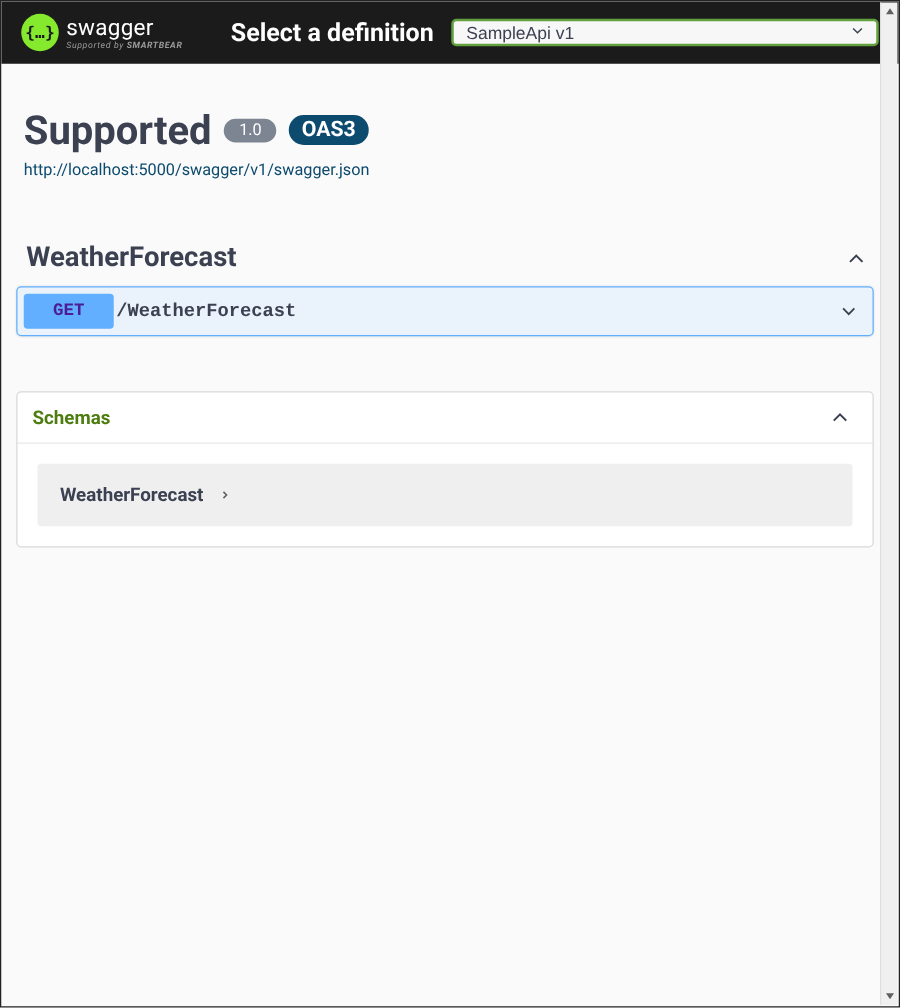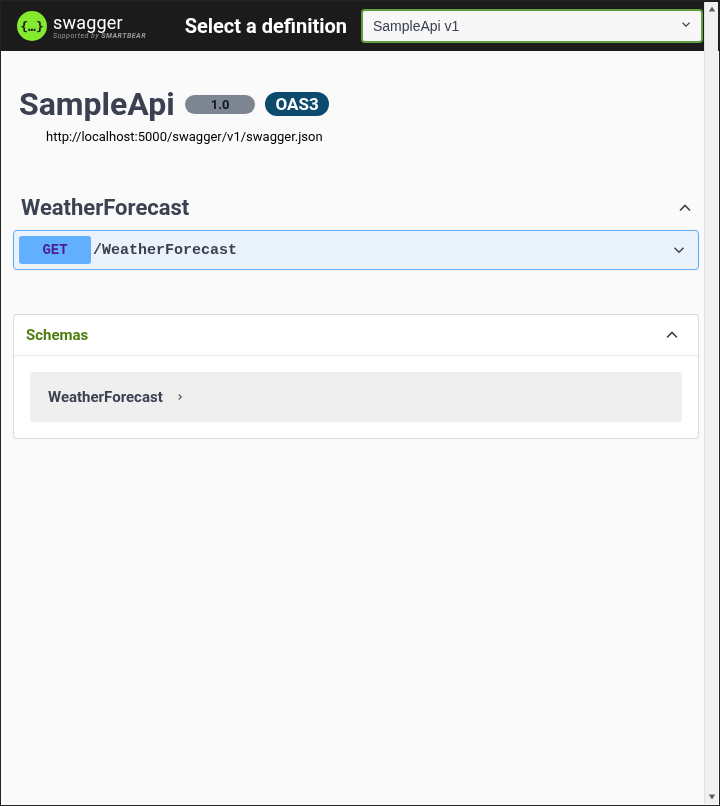--- a/index.html
+++ b/index.html
@@ -52,21 +52,21 @@
     font-weight: 700;
     font-size: 20px;
     margin-right: 14px;
   }
   .select-wrap {
     position: relative;
     width: 342px;
   }
   .definition-select {
     width: 100%;
-    height: 34px;
+    height: 22px;
     border: 2px solid #62a03f;
     background: #f7f7f7;
     border-radius: 4px;
     padding: 0 30px 0 10px;
     font-size: 14px;
     color: #3b4151;
     appearance: none;
     -webkit-appearance: none;
     outline: none;
   }
@@ -86,41 +86,40 @@
   .info-title {
     font-size: 32px;
     font-weight: 700;
     color: #3b4151;
     display: flex;
     align-items: center;
     gap: 10px;
   }
   .badge-version {
     background: #7d8492;
-    color: #0f172a;
+    color: #ffffff;
     border-radius: 14px;
-    padding: 2px 26px;
+    padding: 2px 12px;
     font-size: 13px;
-    font-weight: 700;
+    font-weight: 400;
   }
   .badge-oas {
     background: #0c4a6e;
     color: #fff;
     border-radius: 14px;
     padding: 2px 10px;
     font-size: 17px;
     font-weight: 700;
   }
   .info-url {
-    color: #000000;
+    color: #0c4a6e;
     font-size: 13px;
     margin-top: 6px;
     display: inline-block;
     text-decoration: none;
-    margin-left: 27px;
   }
 
   
   .tag-section { margin-top: 44px; }
   .tag-header {
     display: flex;
     align-items: center;
     padding: 6px 4px 10px 8px;
     cursor: pointer;
   }
@@ -247,21 +246,21 @@
           <polyline points="6 9 12 15 18 9"></polyline>
         </svg>
     </span>
   </div>
 </div>
 
 <div class="wrapper">
 
   <div class="info-block">
     <h2 class="info-title">
-      <span>SampleApi</span>
+      <span>Supported</span>
       <span class="badge-version">1.0</span>
       <span class="badge-oas">OAS3</span>
     </h2>
     <a class="info-url" href="#">http://localhost:5000/swagger/v1/swagger.json</a>
   </div>
 
   <div class="tag-section">
     <div class="tag-header">
       <h3>WeatherForecast</h3>
       <svg class="chev" viewBox="0 0 24 24" fill="none" stroke-width="2">

